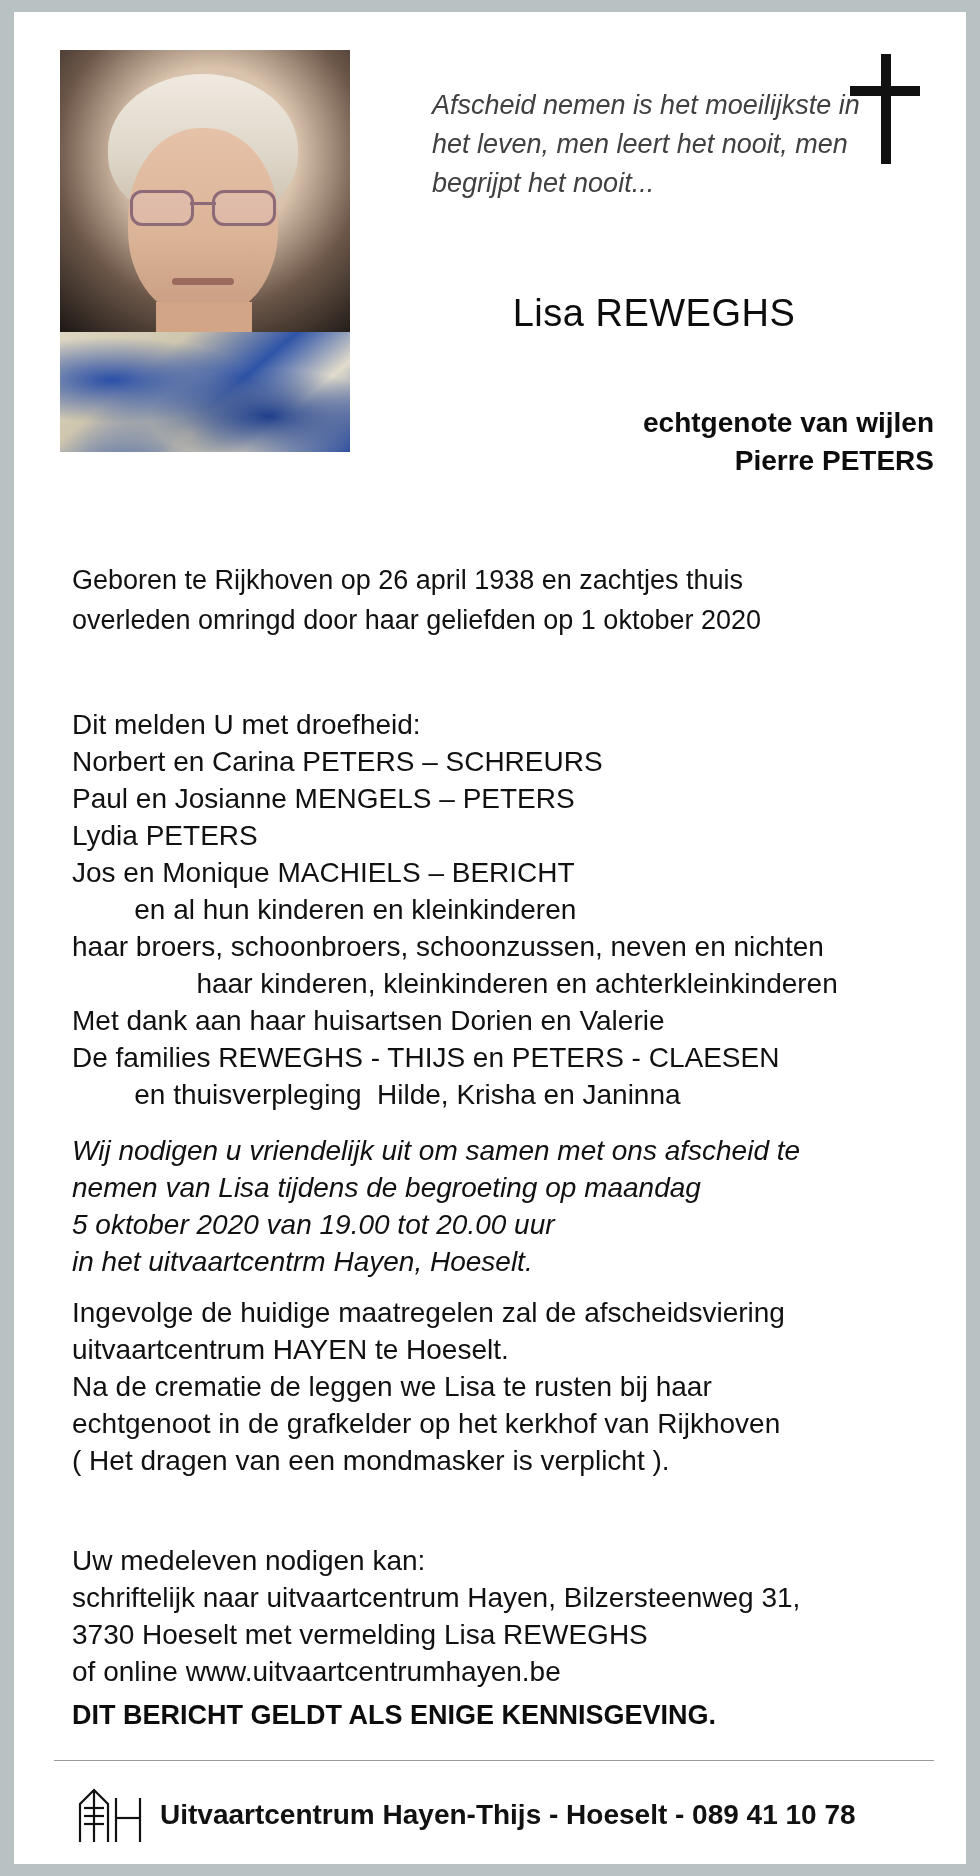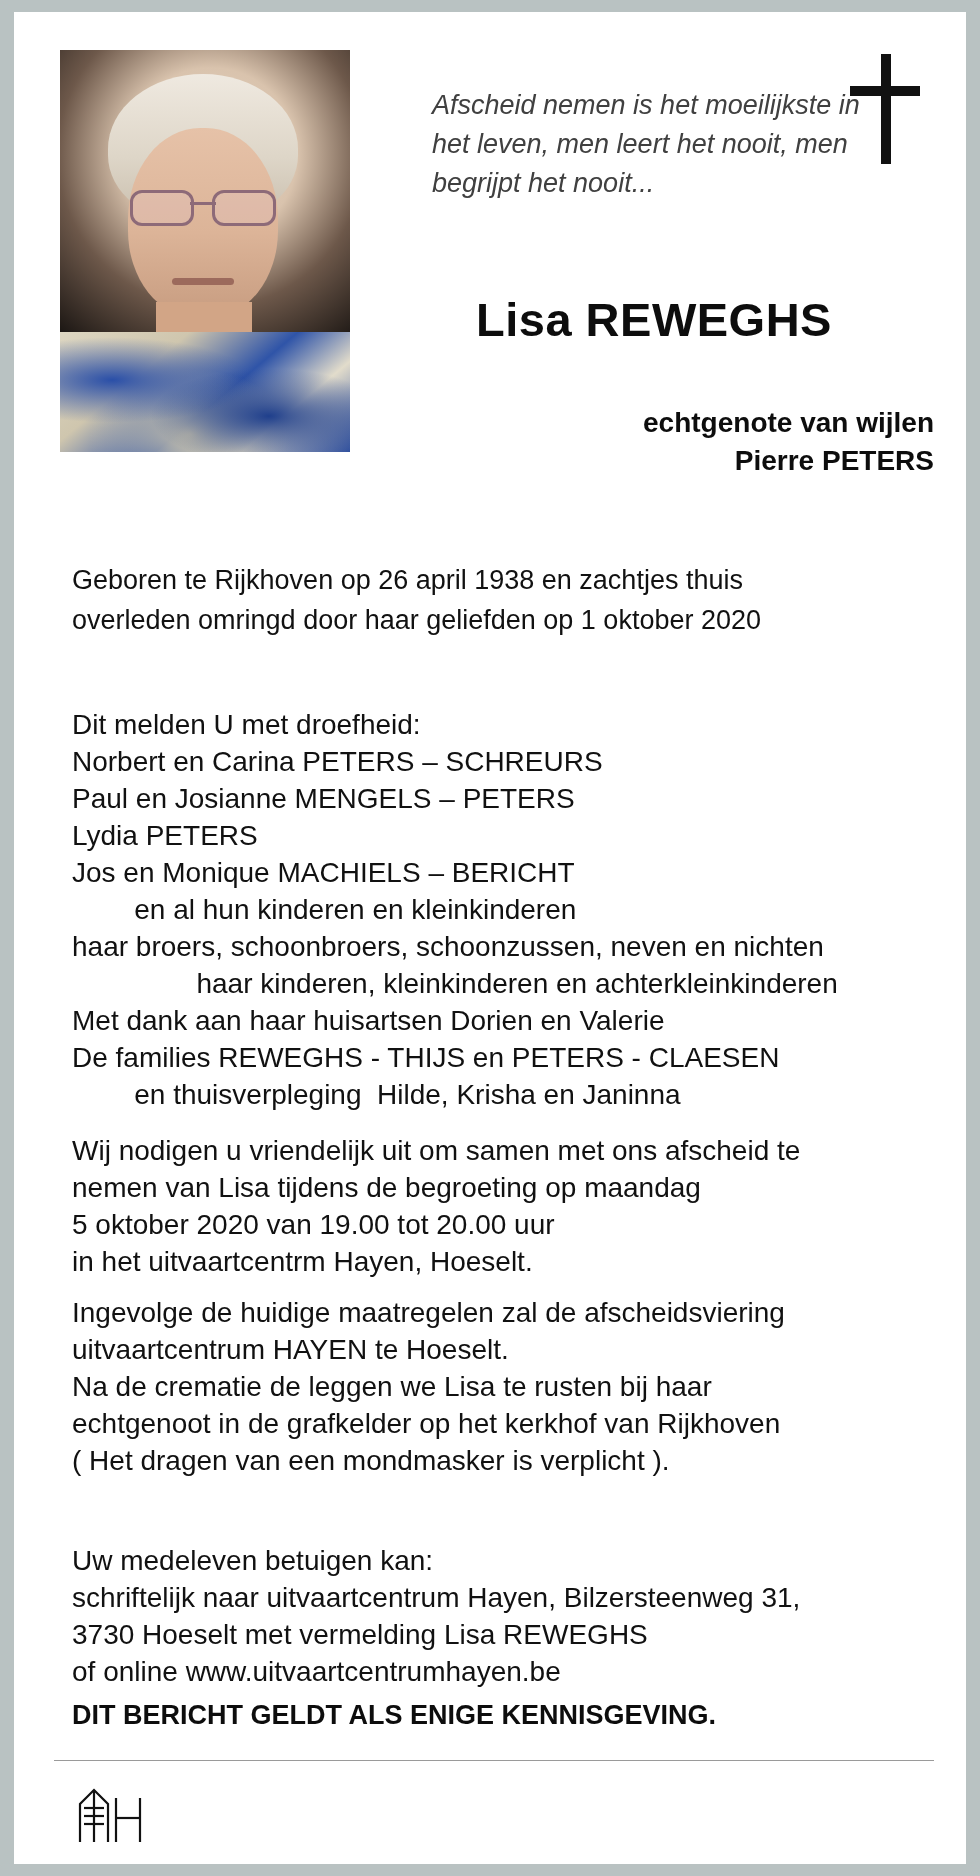--- a/index.html
+++ b/index.html
@@ -133,22 +133,22 @@
     width: 70px; height: 10px;
     background: #111;
   }
 
   .name {
     position: absolute;
     left: 360px;
     top: 280px;
     width: 560px;
     text-align: center;
-    font-size: 47px;
-    font-weight: bold;
+    font-size: 38px;
+    font-weight: normal;
     letter-spacing: 0.5px;
     color: #0d0d0d;
   }
   .spouse {
     position: absolute;
     left: 360px;
     top: 392px;
     width: 560px;
     text-align: right;
     font-size: 28px;
@@ -172,21 +172,21 @@
   .block {
     position: absolute;
     left: 58px;
     width: 862px;
     font-size: 28px;
     line-height: 37px;
     color: #111;
   }
   .block .line { white-space: pre; }
   .b-family { top: 694px; }
-  .b-invite { top: 1120px; }
+  .b-invite { top: 1120px; font-style: italic; }
   .b-measures { top: 1282px; }
   .b-condol  { top: 1530px; }
 
   .notice {
     position: absolute;
     left: 58px;
     top: 1688px;
     font-size: 27px;
     font-weight: bold;
     color: #0d0d0d;
@@ -286,21 +286,21 @@
 
     <div class="block b-measures">
       <div class="line">Ingevolge de huidige maatregelen zal de afscheidsviering</div>
       <div class="line">uitvaartcentrum HAYEN te Hoeselt.</div>
       <div class="line">Na de crematie de leggen we Lisa te rusten bij haar</div>
       <div class="line">echtgenoot in de grafkelder op het kerkhof van Rijkhoven</div>
       <div class="line">( Het dragen van een mondmasker is verplicht ).</div>
     </div>
 
     <div class="block b-condol">
-      <div class="line">Uw medeleven betuigen kan:</div>
+      <div class="line">Uw medeleven nodigen kan:</div>
       <div class="line">schriftelijk naar uitvaartcentrum Hayen, Bilzersteenweg 31,</div>
       <div class="line">3730 Hoeselt met vermelding Lisa REWEGHS</div>
       <div class="line">of online www.uitvaartcentrumhayen.be</div>
     </div>
 
     <div class="notice">DIT BERICHT GELDT ALS ENIGE KENNISGEVING.</div>
 
     <div class="divider"></div>
 
     <div class="footer">
@@ -311,16 +311,17 @@
             <path d="M24 6 L24 58"></path>
             <path d="M14 24 L34 24"></path>
             <path d="M14 32 L34 32"></path>
             <path d="M14 40 L34 40"></path>
             <path d="M46 58 L46 14"></path>
             <path d="M70 58 L70 14"></path>
             <path d="M46 34 L70 34"></path>
           </g>
         </svg>
       </div>
+      <div class="footer-text">Uitvaartcentrum Hayen-Thijs - Hoeselt - 089 41 10 78</div>
     </div>
 
   </div>
 </div>
 
 </body></html>

